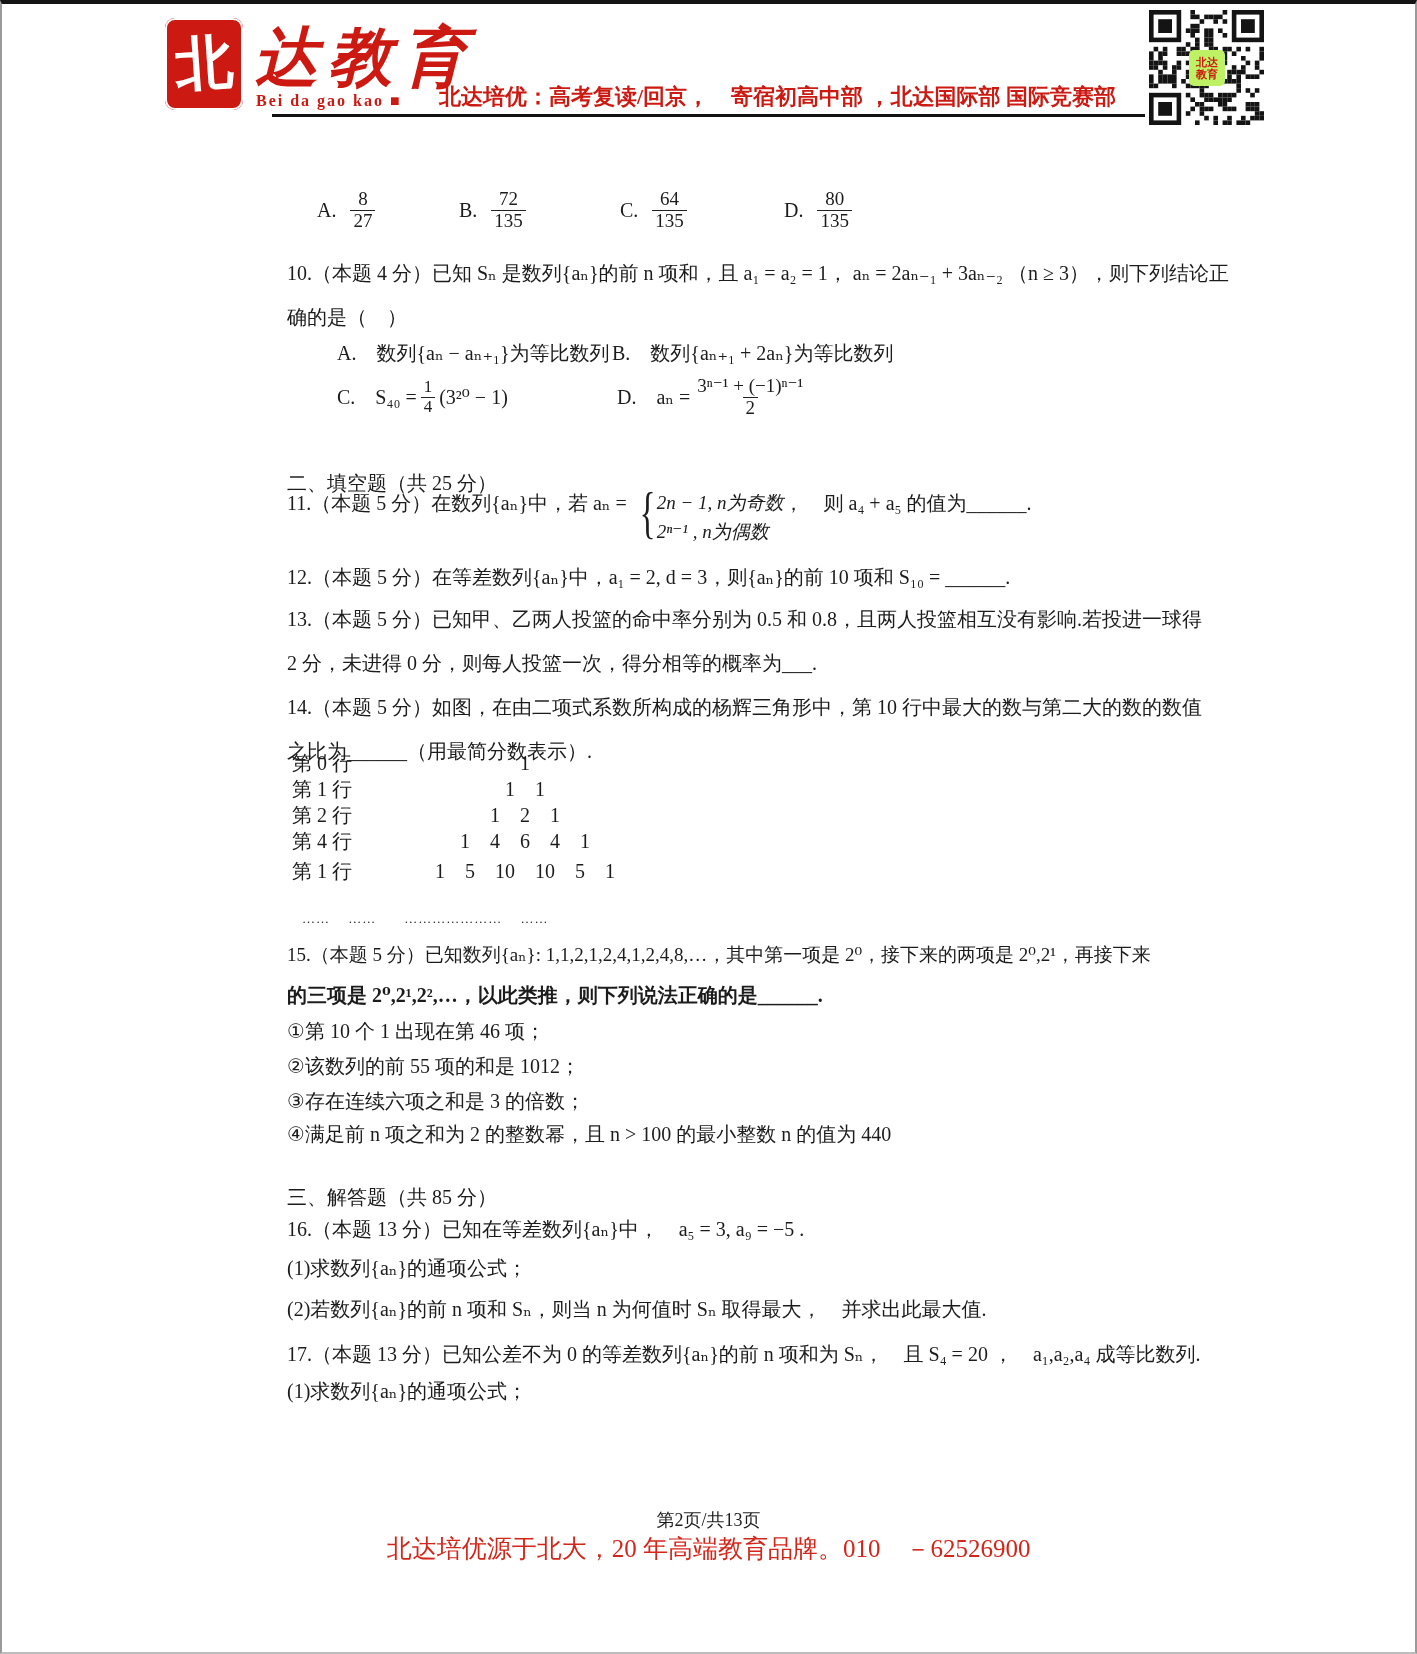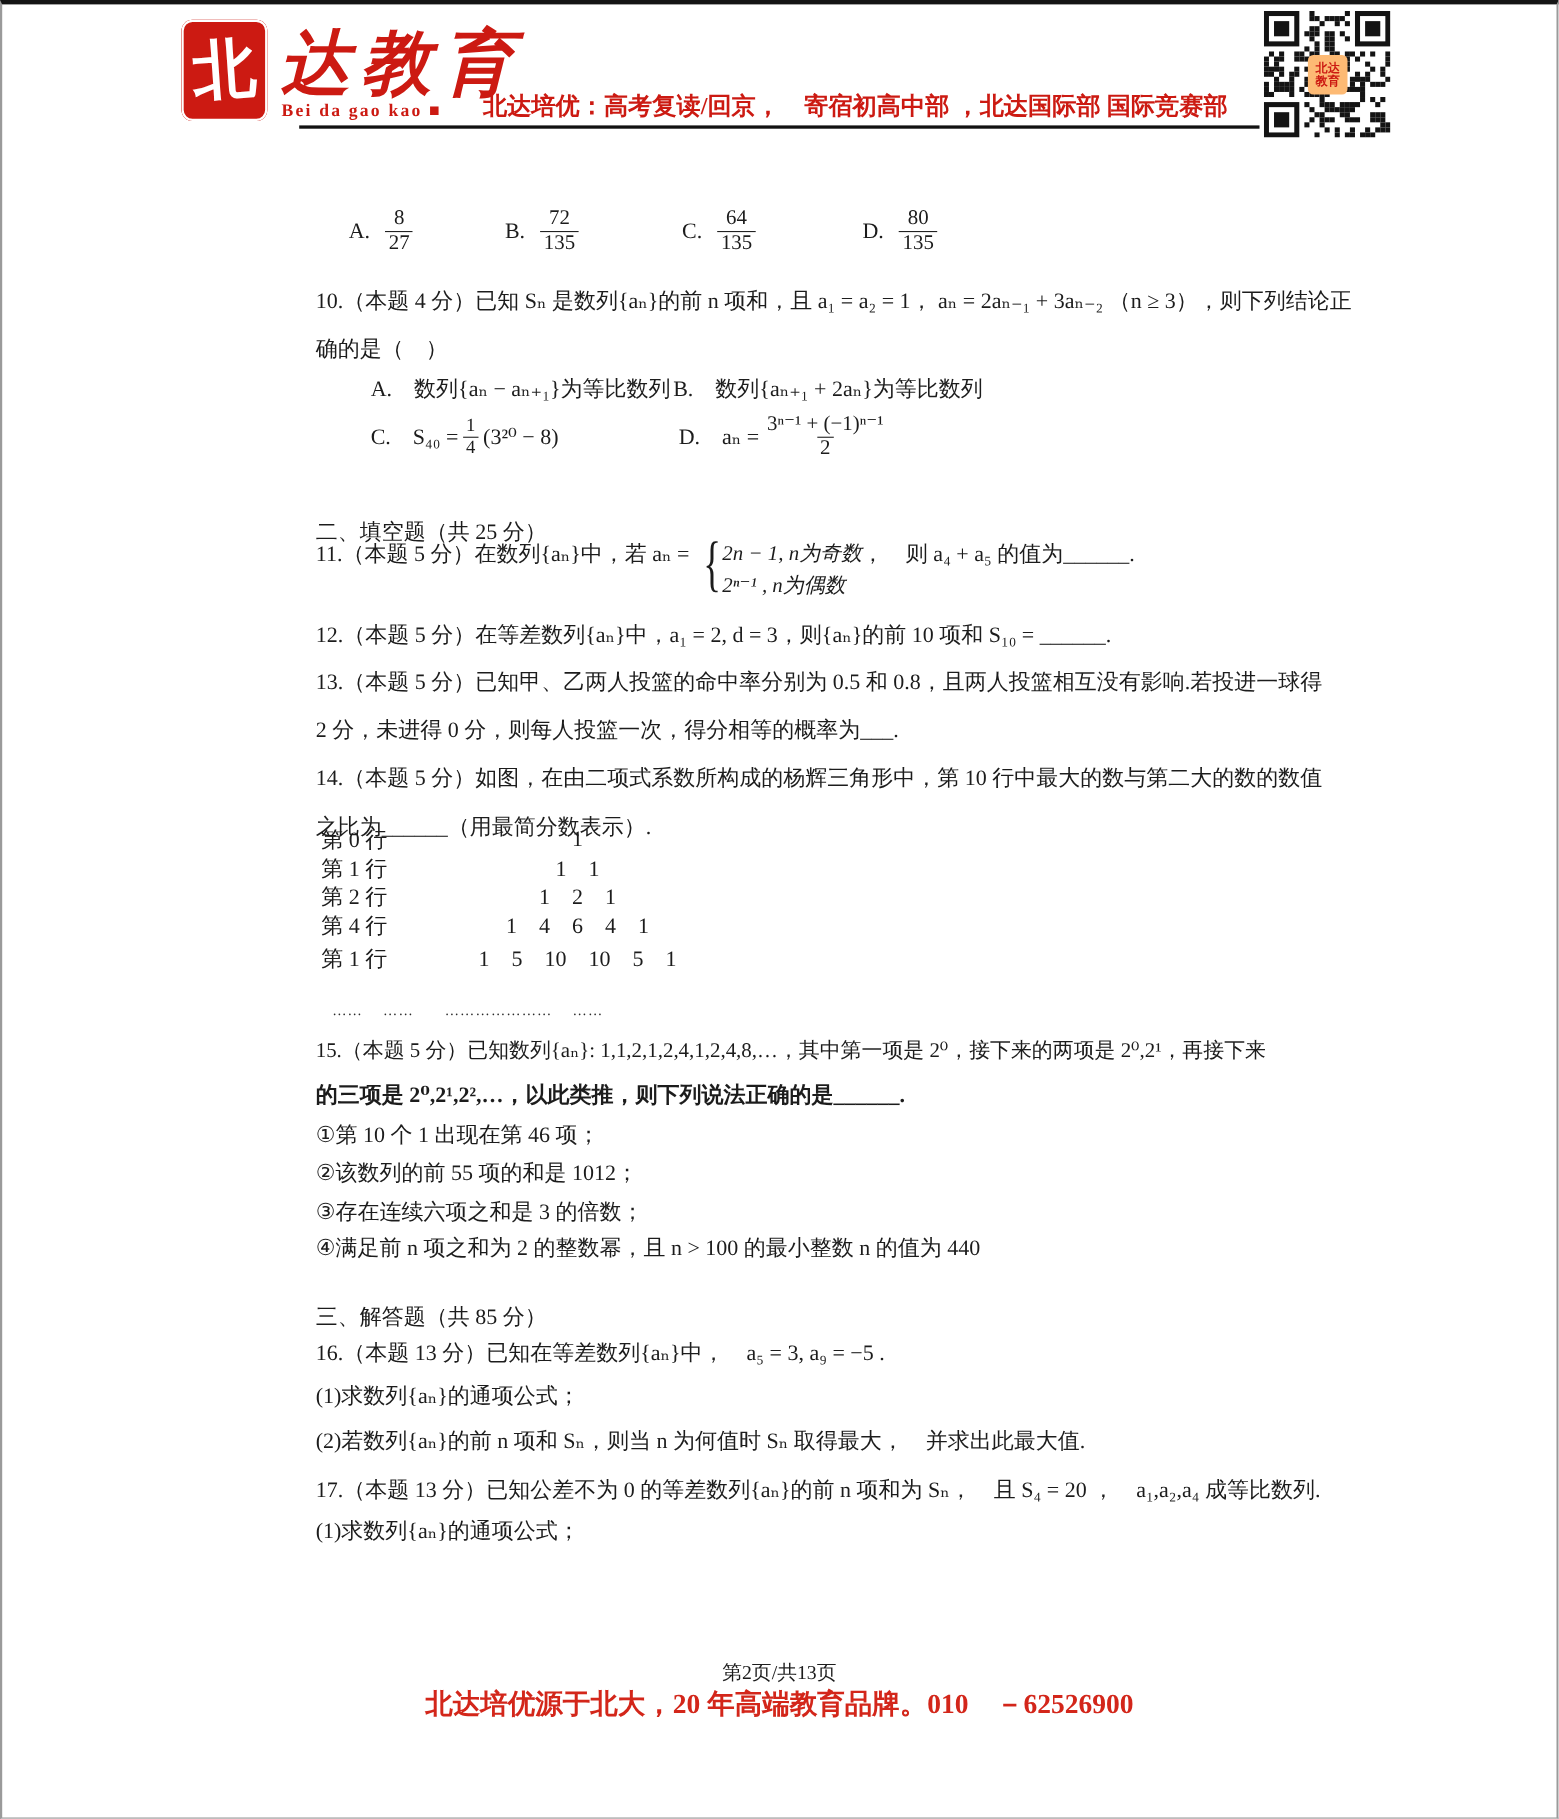--- a/index.html
+++ b/index.html
@@ -32,21 +32,21 @@
     font-size:16px; font-weight:bold; letter-spacing:2px; white-space:pre;
   }
   .tagline{
     position:absolute; left:437px; top:78px; color:var(--brand-red);
     font-size:22px; font-weight:bold; white-space:pre;
   }
   .hdr-rule{ position:absolute; left:270px; top:110px; width:873px; height:3px; background:#121212; }
   .qr{ position:absolute; left:1147px; top:6px; width:115px; height:115px; }
   .qr-center{
     position:absolute; left:40px; top:40px; width:36px; height:36px;
-    background:#fdba74; border-radius:5px; display:flex; align-items:center; justify-content:center;
+    background:#bef264; border-radius:5px; display:flex; align-items:center; justify-content:center;
   }
   .qr-center span{
     width:26px; font-size:11px; line-height:12px; color:var(--brand-red);
     font-weight:bold; text-align:center; word-break:break-all;
   }
   
   .line{ position:absolute; left:285px; font-size:20px; white-space:pre; }
   .flexline{ display:flex; align-items:flex-start; }
   .frac{
     display:inline-flex; flex-direction:column; align-items:center;
@@ -65,21 +65,21 @@
   
   .triangle{ position:absolute; left:290px; top:746px; }
   .trow{ display:flex; align-items:center; height:26px; }
   .tlabel{ width:78px; font-size:20px; white-space:pre; }
   .tnums{ width:310px; text-align:center; font-size:20px; white-space:pre; }
   .t-ellipsis{ position:absolute; left:300px; top:906px; font-size:13px; color:#2a2a2a; letter-spacing:1px; white-space:pre; }
   
   .page-num{ position:absolute; left:0; right:0; top:1504px; text-align:center; font-size:18px; }
   .slogan{
     position:absolute; left:0; right:0; top:1528px; text-align:center;
-    color:var(--footer-red); font-size:25px; font-weight:bold; white-space:pre;
+    color:var(--footer-red); font-size:25px; font-weight:normal; white-space:pre;
   }
 </style>
 </head>
 <body>
 
 <div class="page">
 
   <div class="stamp">
     <span class="stamp-char">北</span>
   </div>
@@ -309,21 +309,21 @@
     <span class="optgroup" style="left:50px;">A.　数列{aₙ − aₙ₊₁}为等比数列</span>
     <span class="optgroup" style="left:325px;">B.　数列{aₙ₊₁ + 2aₙ}为等比数列</span>
   </div>
   <div class="line" style="top:362px; width:820px; height:62px;">
     <span class="optgroup" style="left:50px; height:62px;">
       <span>C.　S₄₀ =</span>
       <span class="frac" style="font-size:17px;">
         <span class="num">1</span>
         <span class="den">4</span>
       </span>
-      <span>(3²⁰ − 8)</span>
+      <span>(3²⁰ − 1)</span>
     </span>
     <span class="optgroup" style="left:330px; height:62px;">
       <span>D.　aₙ =</span>
       <span class="frac">
         <span class="num">3ⁿ⁻¹ + (−1)ⁿ⁻¹</span>
         <span class="den">2</span>
       </span>
     </span>
   </div>
 

